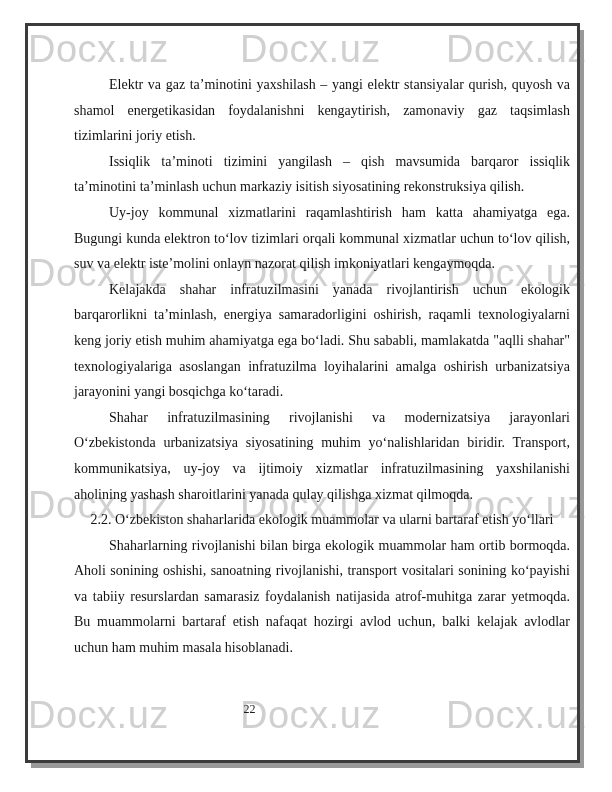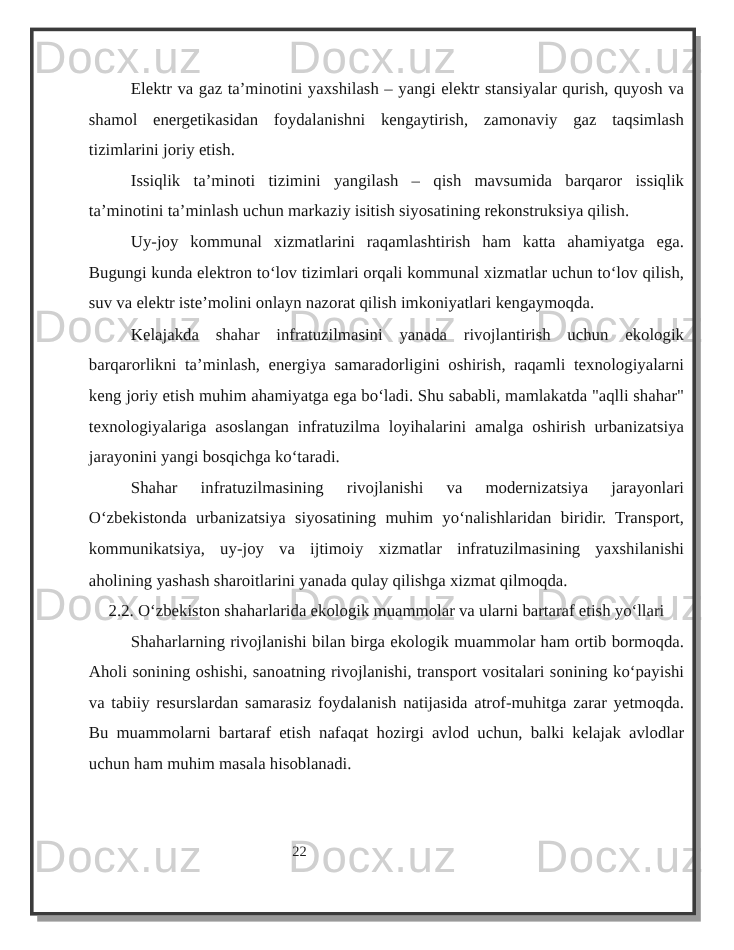--- a/index.html
+++ b/index.html
@@ -40,21 +40,21 @@
     height: 734px;
     border: 3px solid #3b3b3b;
     box-shadow: 5px 6px 0 -1px #999999;
     z-index: 2;
     pointer-events: none;
   }
   
   .content {
     position: absolute;
     left: 74px;
-    top: 62px;
+    top: 72px;
     width: 496px;
     z-index: 3;
     font-family: "Liberation Serif", serif;
     font-size: 14px;
     line-height: 25.6px;
     color: #111111;
   }
   .content p.para {
     margin: 0;
     text-align: justify;

